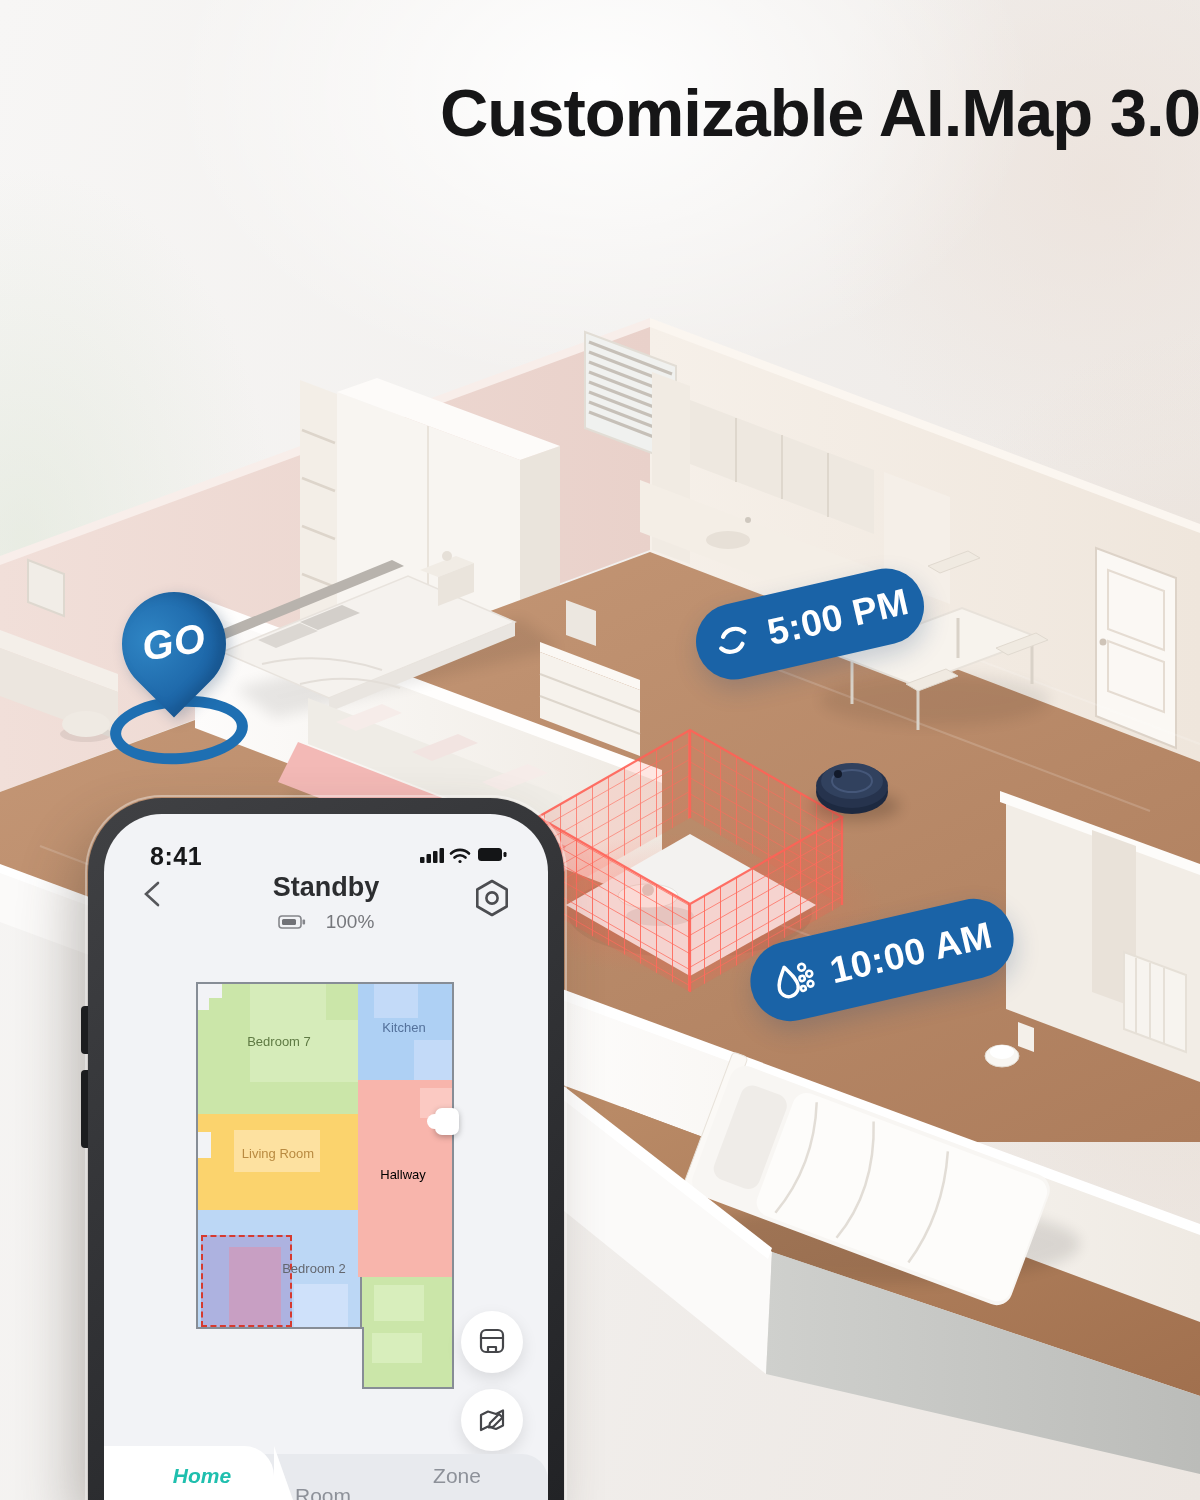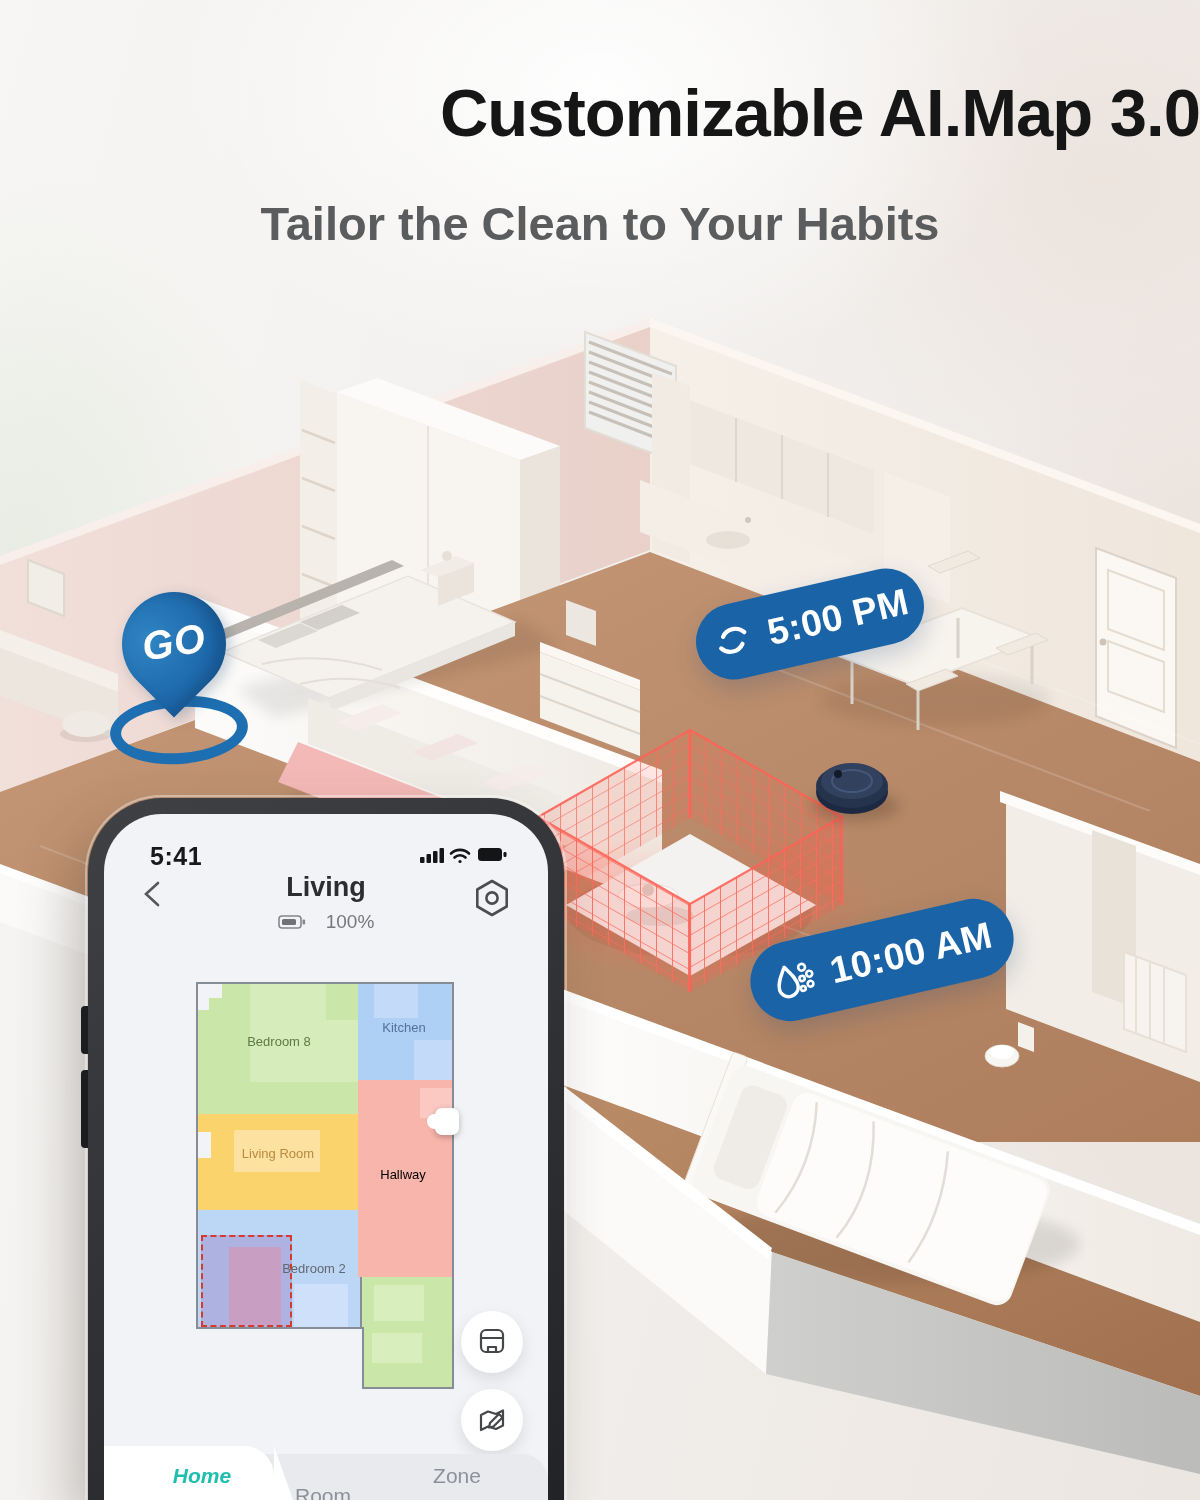--- a/index.html
+++ b/index.html
@@ -80,21 +80,20 @@
   .tabLbl{position:absolute;top:650px;transform:translateX(-50%);font-size:21px;color:#8d9199;}
   .tHome{left:98px;font-weight:700;font-style:italic;}
   .tRoom{left:219px;margin-top:20px;} .tZone{left:353px;}
 </style>
 </head>
 <body>
 
 <div class="stage">
 
   <div class="title">Customizable AI.Map 3.0</div>
-  <div class="subtitle">Tailor the Clean to Your Habits</div>
 
   <svg class="scene" width="1200" height="1500" viewBox="0 0 1200 1500">
     <defs>
       <linearGradient id="gPink" x1="0" y1="0" x2="1" y2="0">
         <stop offset="0" stop-color="#f1dfd9"></stop>
           <stop offset="1" stop-color="#e9d1ca"></stop>
       </linearGradient>
       <linearGradient id="gCream" x1="0" y1="0" x2="1" y2="0">
         <stop offset="0" stop-color="#f6f0e9"></stop>
           <stop offset="1" stop-color="#efe6dc"></stop>
@@ -316,21 +315,21 @@
     </svg>
     <span>10:00 AM</span>
   </div>
 
   <div class="phone">
     <div class="sideBtn sb1"></div>
     <div class="sideBtn sb2"></div>
 
     <div class="screen">
 
-      <div class="sbTime">5:41</div>
+      <div class="sbTime">8:41</div>
       <div class="sbIcons">
         <svg width="88" height="20" viewBox="0 0 88 20">
           <g fill="#141517">
             <rect x="0" y="13" width="4.5" height="6" rx="1"></rect>
             <rect x="6.5" y="10" width="4.5" height="9" rx="1"></rect>
             <rect x="13" y="7" width="4.5" height="12" rx="1"></rect>
             <rect x="19.5" y="4" width="4.5" height="15" rx="1"></rect>
           </g>
           <g fill="none" stroke="#141517" stroke-width="2.6" stroke-linecap="round">
             <path d="M31 9.5 a 13 13 0 0 1 18 0"></path>
@@ -343,21 +342,21 @@
           </g>
         </svg>
       </div>
 
       <div class="backBtn">
         <svg width="36" height="36" viewBox="0 0 36 36">
           <path d="M22 7 L10 18 L22 29" fill="none" stroke="#56575b" stroke-width="2.6" stroke-linecap="round"></path>
         </svg>
       </div>
 
-      <div class="appTitle">Living</div>
+      <div class="appTitle">Standby</div>
 
       <div class="battRow">
         <svg width="28" height="15" viewBox="0 0 28 15">
           <rect x="1" y="1" width="22" height="12" rx="3" fill="none" stroke="#85868b" stroke-width="1.6"></rect>
           <rect x="4" y="4" width="14" height="6" rx="1.5" fill="#717277"></rect>
           <rect x="24.5" y="4.5" width="2.6" height="5" rx="1" fill="#85868b"></rect>
         </svg>
         <span>100%</span>
       </div>
 
@@ -391,21 +390,21 @@
             <div class="patch" style="left:96px;top:74px;width:54px;height:43px;background:#cfe1fa"></div>
           </div>
           <div class="room" style="left: 164px; top: 293px; width: 90px; height: 50px; background: rgb(203, 230, 169);">
             <div class="patch" style="left:12px;top:8px;width:50px;height:36px;background:#d8eebc"></div>
           </div>
           <div class="mline"></div>
           <div class="sel">
             <div class="selInner"></div>
           </div>
           <div class="dock"></div>
-          <span class="rl" style="left: 81px; top: 57px; color: rgb(95, 122, 68);">Bedroom 8</span>
+          <span class="rl" style="left: 81px; top: 57px; color: rgb(95, 122, 68);">Bedroom 7</span>
           <span class="rl" style="left: 206px; top: 43px; color: rgb(84, 113, 155);">Kitchen</span>
           <span class="rl" style="left: 80px; top: 169px; color: rgb(185, 138, 64);">Living Room</span>
           <span class="rl" style="left: 205px; top: 190px; color: #000000;">Hallway</span>
           <span class="rl" style="left: 84px; top: 284px; color: rgb(99, 103, 111); margin-left: 32px;">Bedroom 2</span>
           <span class="rl" style="left: 206px; top: 352px; color: rgb(86, 122, 62);">Bathroom</span>
         </div>
         <div class="mapExt" style="background: rgb(203, 230, 169);">
           <div class="patch" style="left:8px;top:6px;width:50px;height:30px;background:#d8eebc"></div>
         </div>
       </div>

